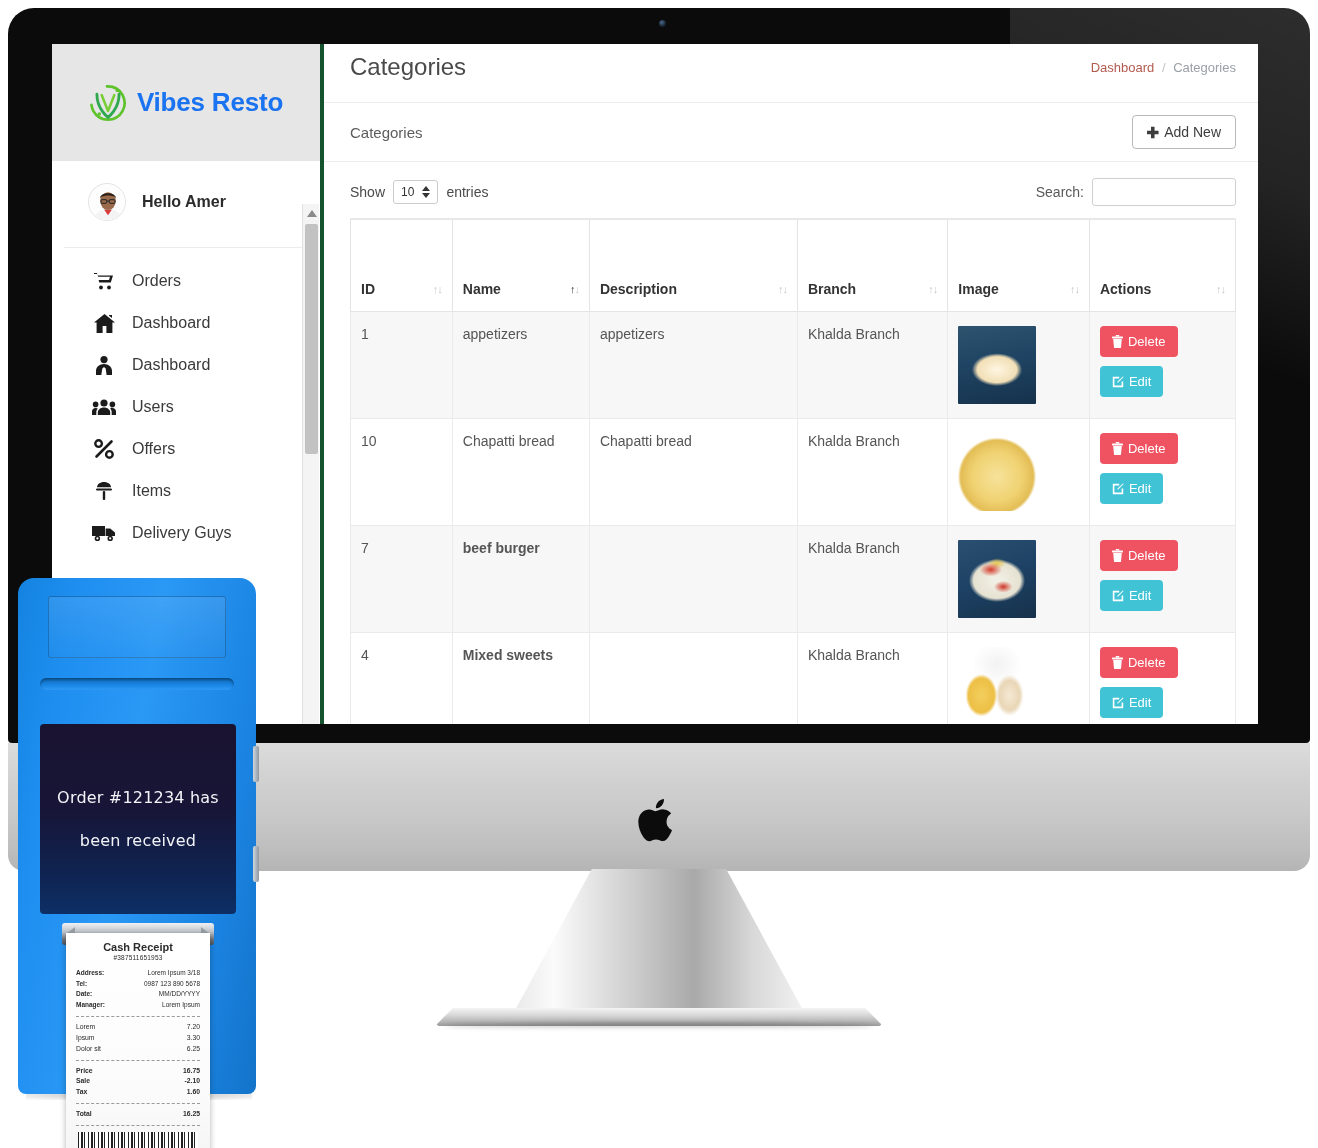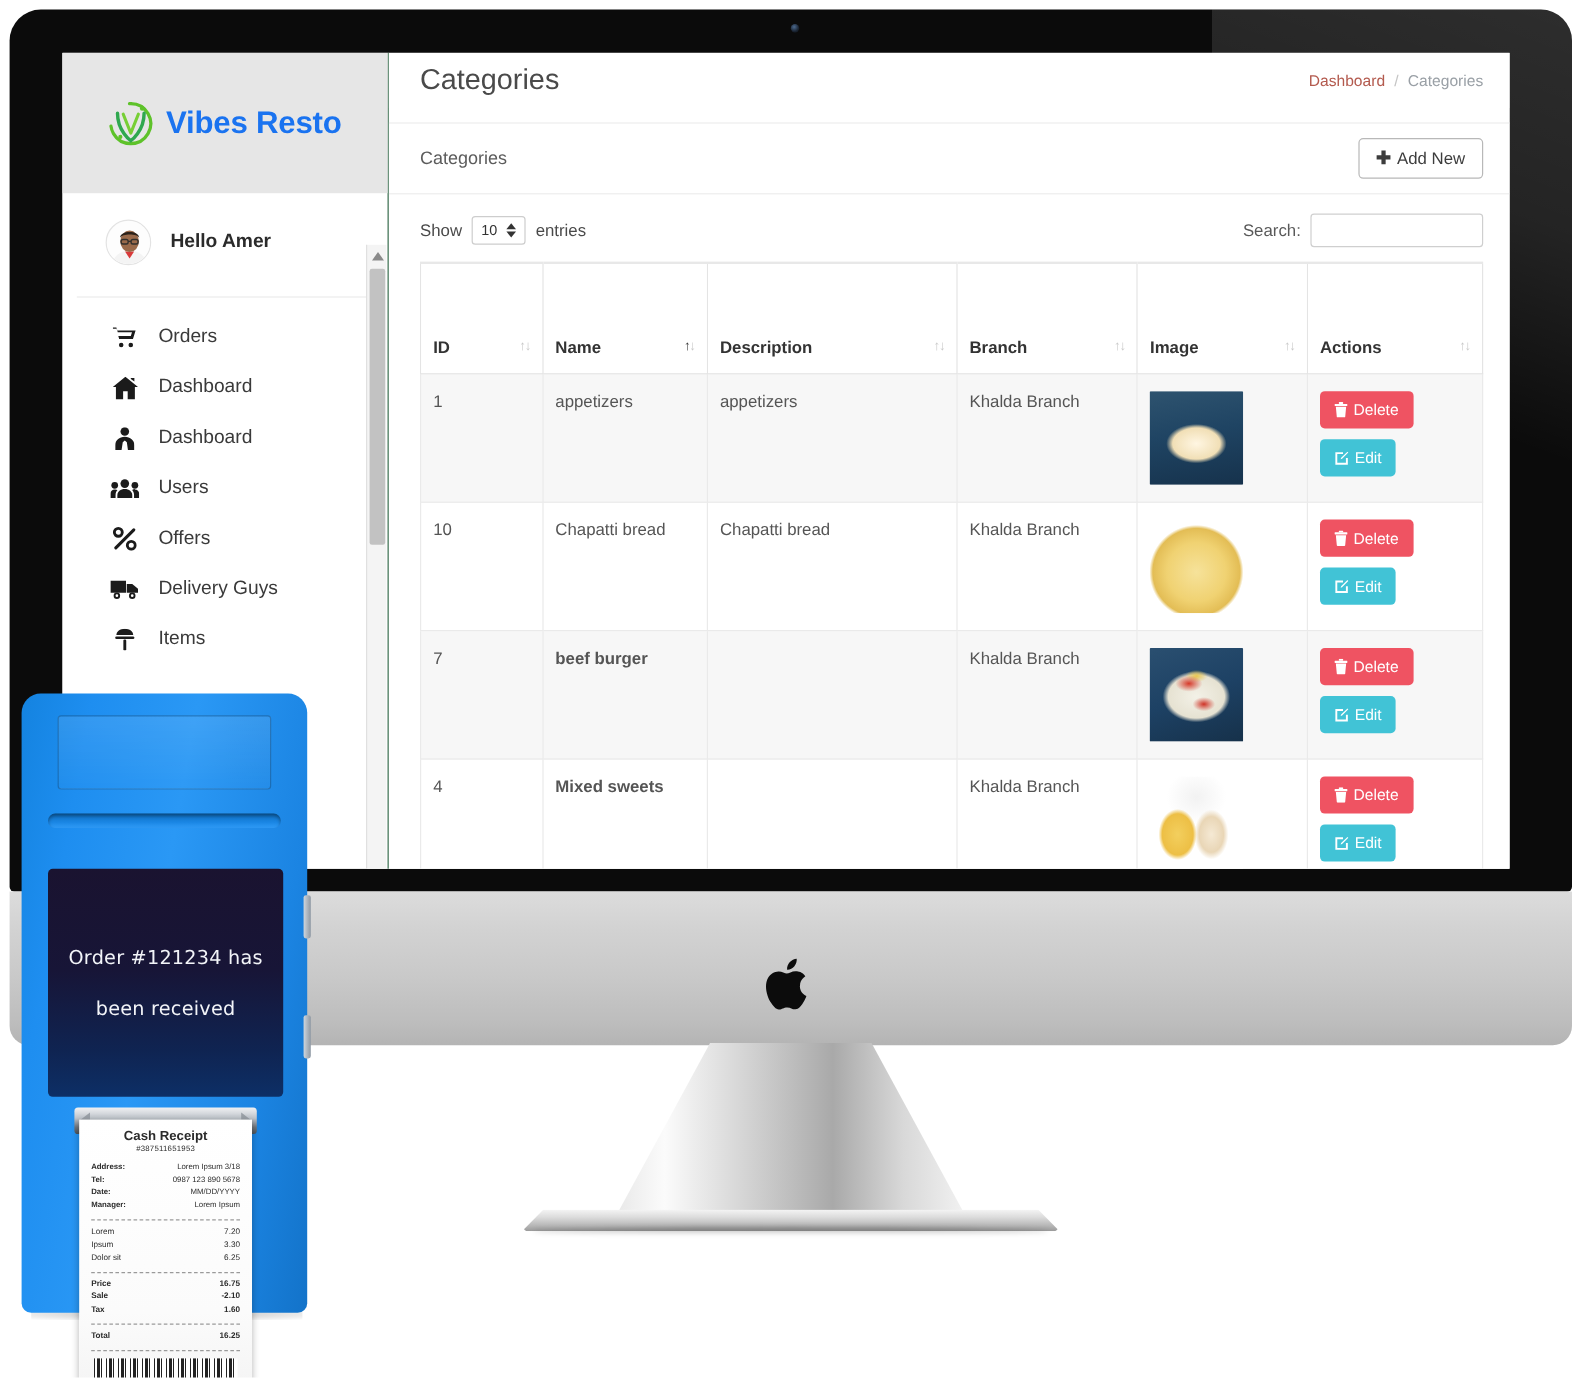--- a/index.html
+++ b/index.html
@@ -73,21 +73,21 @@
     overflow: hidden;
     display: flex;
   }
 
   
   .sidebar {
     width: 272px; height: 680px;
     background: #ffffff;
     position: relative;
     flex: 0 0 272px;
-    border-right: 1px solid #14532d;
+    border-right: 4px solid #14532d;
   }
   .brand {
     height: 117px;
     background: #e6e6e6;
     display: flex; align-items: center; justify-content: center;
     gap: 10px;
   }
   .brand-mark { width: 38px; height: 38px; flex: 0 0 38px; }
   .brand-text {
     font-size: 26px; font-weight: bold; color: #1a73f0;
@@ -405,40 +405,40 @@
             <svg width="20" height="20" viewBox="0 0 20 20" fill="currentColor">
               <path d="M2.5 17.5 17.5 2.5" stroke="currentColor" stroke-width="2.6" stroke-linecap="round"></path>
               <circle cx="4.6" cy="4.6" r="3.3" fill="none" stroke="currentColor" stroke-width="2.4"></circle>
               <circle cx="15.4" cy="15.4" r="3.3" fill="none" stroke="currentColor" stroke-width="2.4"></circle>
             </svg>
           </span>
           <span class="nav-label">Offers</span>
         </div>
         <div class="nav-item">
           <span class="ico">
+            <svg width="20" height="18" viewBox="0 0 20 18" fill="currentColor">
+              <path d="M10 0C6 0 3 2.4 3 5.2h14C17 2.4 14 0 10 0z"></path>
+              <rect x="2" y="6.4" width="16" height="2.2" rx="1.1"></rect>
+              <rect x="8.8" y="9" width="2.4" height="9" rx="1"></rect>
+            </svg>
+          </span>
+          <span class="nav-label">Items</span>
+        </div>
+        <div class="nav-item">
+          <span class="ico">
             <svg width="24" height="17" viewBox="0 0 24 17" fill="currentColor">
               <path d="M0 1h13v10H0z"></path>
               <path d="M13.6 3.6h4.6L23 7.6v3.4h-9.4z"></path>
               <circle cx="5.4" cy="13.4" r="2.7"></circle>
                 <circle cx="18.2" cy="13.4" r="2.7"></circle>
               <circle cx="5.4" cy="13.4" r="1.1" fill="#fff"></circle>
                 <circle cx="18.2" cy="13.4" r="1.1" fill="#fff"></circle>
             </svg>
           </span>
           <span class="nav-label">Delivery Guys</span>
-        </div>
-        <div class="nav-item">
-          <span class="ico">
-            <svg width="20" height="18" viewBox="0 0 20 18" fill="currentColor">
-              <path d="M10 0C6 0 3 2.4 3 5.2h14C17 2.4 14 0 10 0z"></path>
-              <rect x="2" y="6.4" width="16" height="2.2" rx="1.1"></rect>
-              <rect x="8.8" y="9" width="2.4" height="9" rx="1"></rect>
-            </svg>
-          </span>
-          <span class="nav-label">Items</span>
         </div>
       </nav>
 
       <div class="sb-track">
         <div class="sb-arrow-up"></div>
         <div class="sb-thumb"></div>
 
       </div>
     </aside>
 

